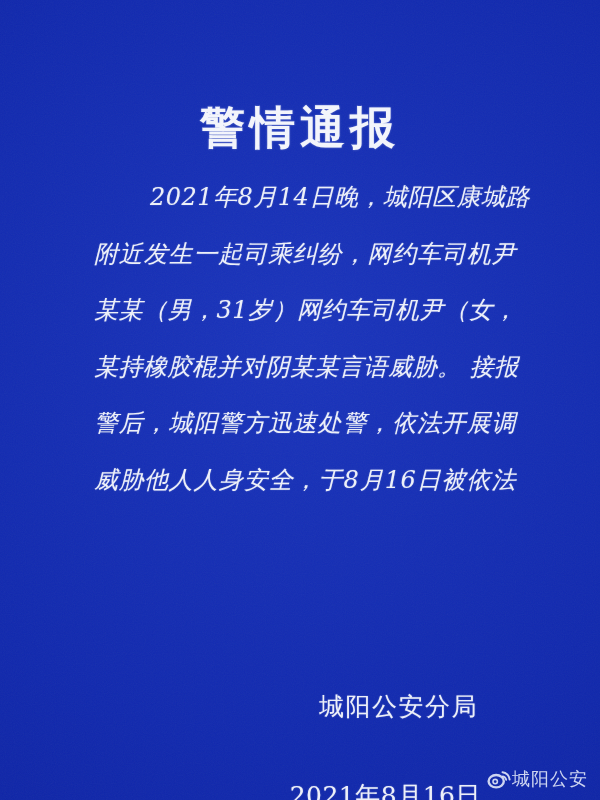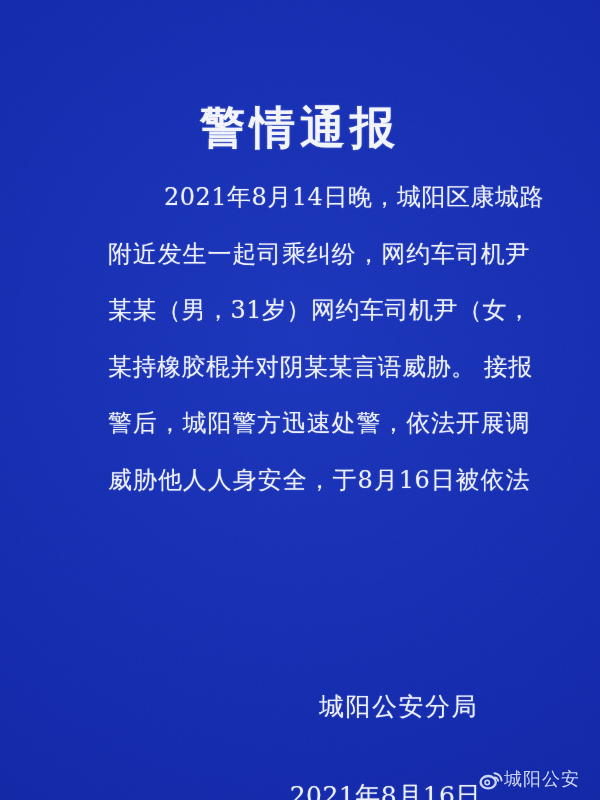--- a/index.html
+++ b/index.html
@@ -36,27 +36,28 @@
     text-align: center;
     font-size: 45px;
     font-weight: bold;
     letter-spacing: 5px;
     color: #f4f6fd;
     text-shadow: 0 0 2px rgba(240,245,255,0.45);
   }
   .body-text {
     position: absolute;
     top: 169px;
-    left: 108px;
+    left: 94px;
     width: 422px;
     font-size: 24px;
     line-height: 56.5px;
     letter-spacing: 0.5px;
     color: #eef1fa;
     text-shadow: 0 0 1.5px rgba(235,240,255,0.4);
+    font-style: italic;
   }
   .body-line {
     text-align: justify;
     text-align-last: justify;
     white-space: nowrap;
     height: 56.5px;
   }
   .body-line.first {
     text-indent: 56px;
   }
@@ -77,24 +78,24 @@
     top: 747px;
     right: 119px;
     font-size: 25px;
     letter-spacing: 0.5px;
     color: #eef1fa;
     text-shadow: 0 0 1.5px rgba(235,240,255,0.4);
     margin-top: 32px;
   }
   .watermark {
     position: absolute;
-    right: 20px;
+    right: 12px;
     bottom: 9px;
     display: flex;
-    align-items: center;
+    align-items: flex-start;
     color: rgba(232,238,252,0.88);
     font-family: "DejaVu Sans", "Liberation Sans", sans-serif;
     font-size: 18px;
     letter-spacing: 1px;
   }
   .watermark svg {
     display: block;
   }
 </style>
 </head>

